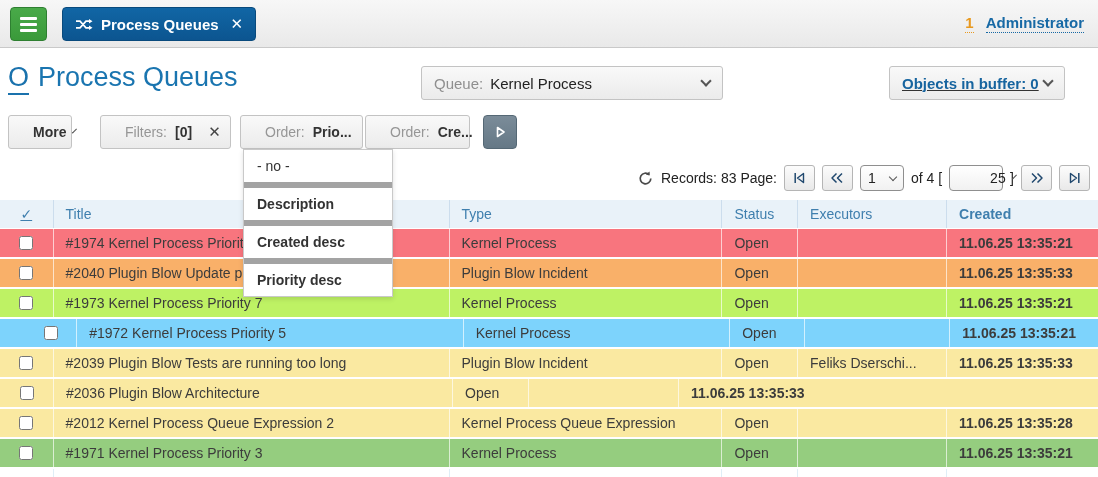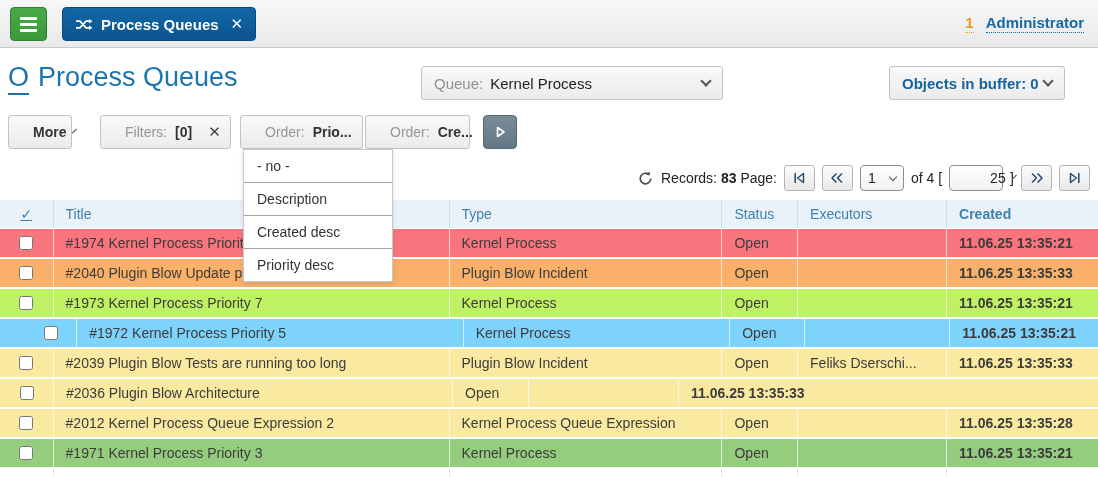--- a/index.html
+++ b/index.html
@@ -25,21 +25,21 @@
   
   .title-row { position:absolute; left:8px; top:62px; display:flex; align-items:baseline; gap:9px; }
   .obj-icon { color:#1a72ad; font-size:27px; border-bottom:2px solid #1a72ad; line-height:1.1; cursor:pointer; }
   .page-title { color:#1a75b0; font-size:27px; }
 
   .gbtn { background:linear-gradient(#f9f9f9,#ebebeb); border:1px solid #c3c3c3; border-radius:3px;
           display:flex; align-items:center; cursor:pointer; }
   .queue-btn { position:absolute; left:421px; top:66px; width:302px; height:34px; padding:0 12px; gap:7px; }
   .queue-label { color:#8f8f8f; font-size:15px; }
   .queue-value { color:#222; font-size:15px; }
-  .buffer-btn { position:absolute; left:889px; top:66px; width:176px; height:34px; padding:0 12px; }
+  .buffer-btn { position:absolute; left:889px; top:66px; width:176px; height:34px; padding:0 12px;text-decoration:underline; }
   .buffer-label { color:#16649f; font-weight:bold; font-size:15px; }
   .spacer { flex:1; }
 
   .chev { display:inline-block; width:8px; height:8px; border-right:2px solid #555; border-bottom:2px solid #555;
           transform:rotate(45deg); margin-top:-4px; }
   .chev.sm { width:6px; height:6px; border-width:1.5px; margin-top:-3px; }
 
   
   .toolbar-btn { position:absolute; top:115px; height:34px; padding:0 24px; gap:8px; font-size:14px; }
   .more-btn { left:8px; width:64px; font-weight:bold; color:#333; }
@@ -50,26 +50,26 @@
   .order1-btn { left:240px; width:123px; }
   .order2-btn { left:365px; width:105px; }
   .run-btn { position:absolute; left:483px; top:115px; width:34px; height:34px;
              background:linear-gradient(#7b8c99,#657886); border:1px solid #55687575; border:1px solid #556875;
              border-radius:4px; display:flex; align-items:center; justify-content:center; cursor:pointer; }
 
   
   .order-menu { position:absolute; left:243px; top:149px; width:150px; background:#fff;
                 border:1px solid #c9c9c9; box-shadow:0 2px 5px rgba(0,0,0,.12); z-index:30; }
   .order-menu .mi { padding:8px 13px; font-size:14px; color:#333; cursor:pointer; }
-  .order-menu .mi + .mi { border-top:1px solid #a3a3a3; }
+  .order-menu .mi + .mi { border-top:6px solid #a3a3a3;font-weight:bold; }
 
   
   .records-row { position:absolute; right:8px; top:163px; height:30px; display:flex; align-items:center; gap:7px; }
   .records-text { color:#222; font-size:14px; white-space:nowrap; }
-  .records-text b { font-weight:bold; }
+  .records-text b { font-weight:normal; }
   .pg-btn { width:31px; height:26px; background:linear-gradient(#fcfcfc,#e9e9e9); border:1px solid #b5b5b5;
             border-radius:3px; display:flex; align-items:center; justify-content:center; cursor:pointer; }
   .pg-select { height:26px; background:linear-gradient(#fff,#f1f1f1); border:1px solid #8f8f8f; border-radius:4px;
                display:flex; align-items:center; justify-content:space-between; padding:0 7px; gap:8px; cursor:pointer;
                font-size:14px; color:#222; }
   .sel-page { width:44px; }
   .sel-size { width:54px;padding-left:40px; }
   .refresh-btn { display:flex; align-items:center; cursor:pointer; }
 
   

